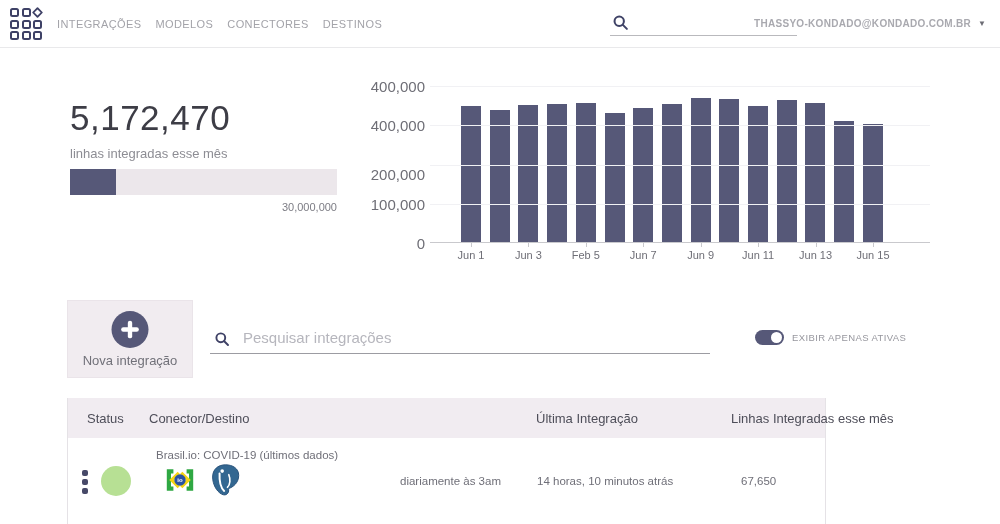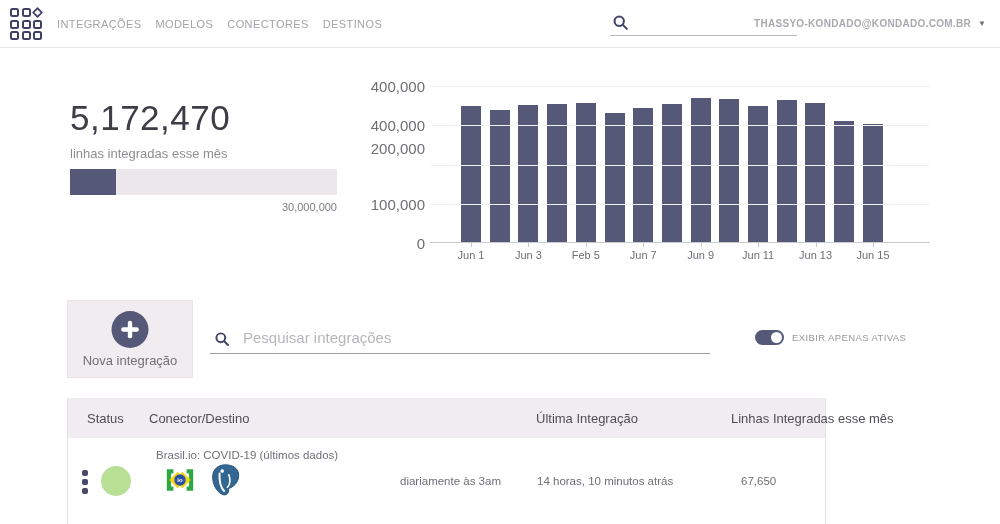--- a/index.html
+++ b/index.html
@@ -107,21 +107,21 @@
   <div class="kpi-label">linhas integradas esse mês</div>
   <div class="progress">
     <div class="progress-fill" style="width: 17.2%;"></div>
   </div>
   <div class="progress-max">30,000,000</div>
 
   <div class="chart">
     <div class="yaxis">
         <span class="ytick" style="top: 0px;">400,000</span>
         <span class="ytick" style="top: 39.25px;">400,000</span>
-        <span class="ytick" style="top: 62px; margin-left: 8px;">200,000</span>
+        <span class="ytick" style="top: 88px; margin-left: 8px;">200,000</span>
         <span class="ytick" style="top: 117.75px;">100,000</span>
         <span class="ytick" style="top: 157px;">0</span>
       </div>
     <div class="plot">
       <div class="bars">
           <div class="bar" title="Jun 1: 347,000" style="height: 136.197px; background: rgb(86, 88, 120);"></div>
           <div class="bar" title="Jun 2: 336,000" style="height: 131.88px; background: rgb(86, 88, 120);"></div>
           <div class="bar" title="Jun 3: 350,000" style="height: 137.375px; background: rgb(86, 88, 120);"></div>
           <div class="bar" title="Jun 4: 352,000" style="height: 138.16px; background: rgb(86, 88, 120);"></div>
           <div class="bar" title="Jun 5: 354,000" style="height: 138.945px; background: rgb(86, 88, 120);"></div>

